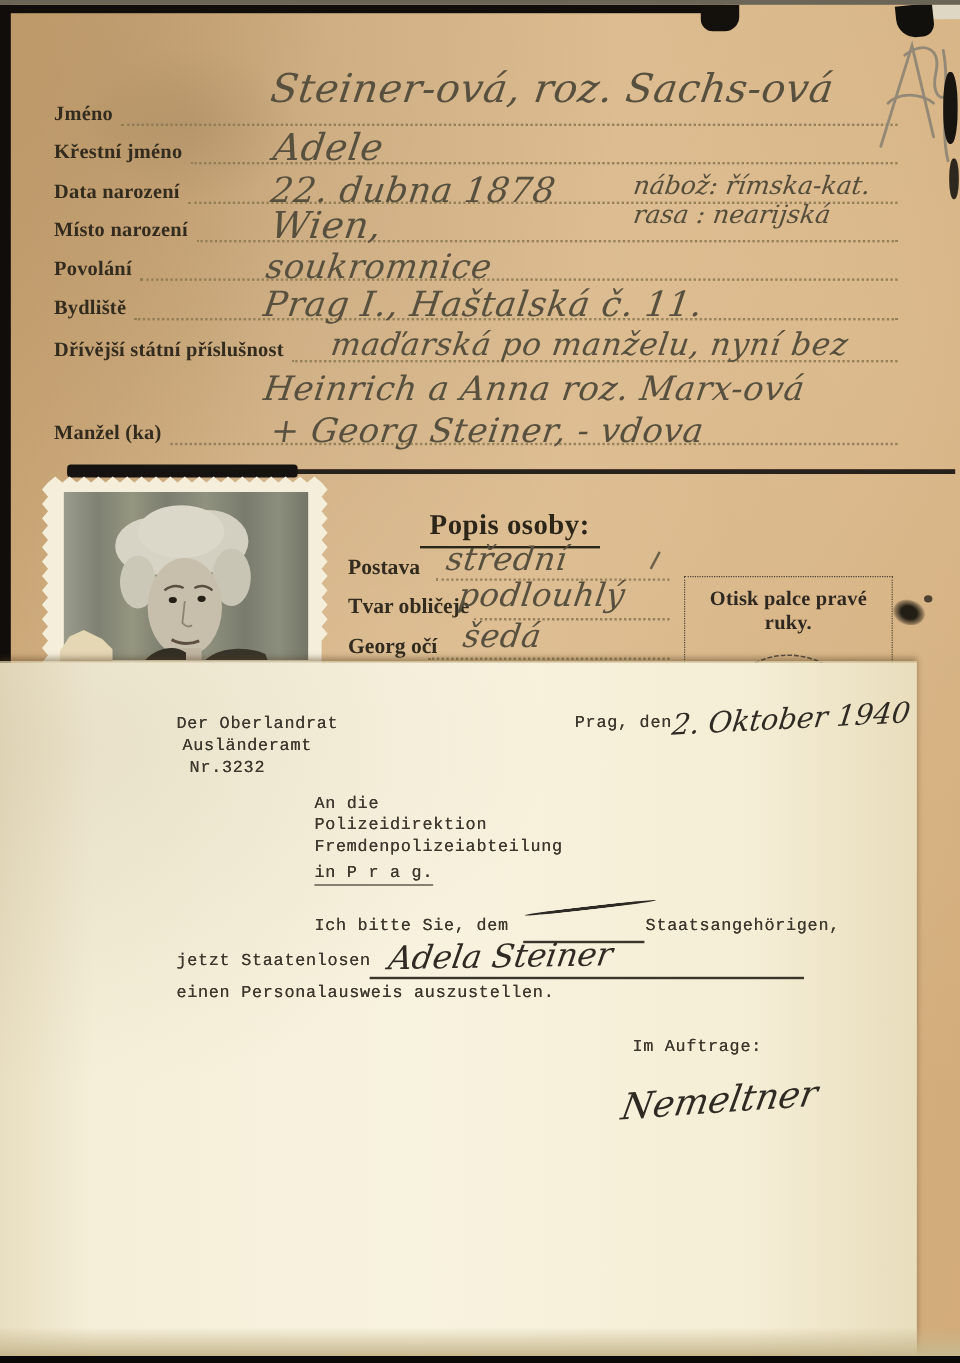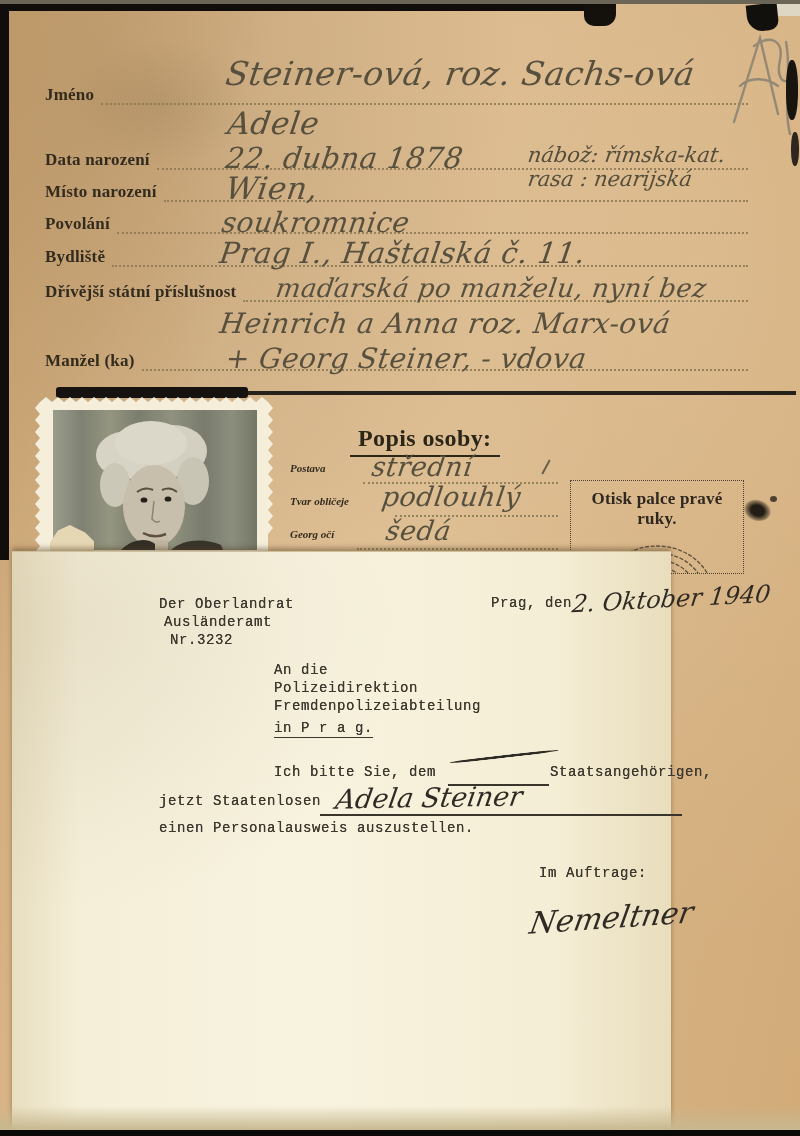--- a/index.html
+++ b/index.html
@@ -22,34 +22,34 @@
   .sm2{position:absolute;left:110px;top:430px;width:120px;height:80px;background:radial-gradient(ellipse,rgba(255,255,255,.10),transparent 70%);}
   .torn-notch{position:absolute;left:50px;top:521px;width:44px;height:27px;background:#e5d6b4;clip-path:polygon(0 65%,18% 20%,45% 0,80% 28%,100% 60%,100% 100%,0 100%);}
   
   .frow{position:absolute;left:45px;right:52px;height:23px;display:flex;align-items:flex-end;}
   .lbl{font-family:"Liberation Serif",serif;font-size:17px;font-weight:600;color:#322b1e;letter-spacing:.2px;line-height:20px;padding-right:7px;white-space:nowrap;}
   .dots{flex:1;border-bottom:2px dotted #8b7952;height:4px;opacity:.85;}
   .hw{position:absolute;font-family:"DejaVu Serif",serif;font-style:italic;color:#57503e;white-space:nowrap;transform:skewX(-8deg);letter-spacing:.5px;}
   .hw-note{position:absolute;font-family:"DejaVu Serif",serif;font-style:italic;color:#544d3b;white-space:nowrap;transform:skewX(-8deg);}
   
   .popis-title{position:absolute;left:350px;top:421px;font-size:24px;font-weight:700;color:#2c2619;letter-spacing:.4px;border-bottom:2.5px solid #2c2619;padding:0 8px 3px 8px;}
-  .dlabel{position:absolute;font-size:11px;font-weight:600;color:#322b1e;white-space:nowrap;font-style:italic;}
+  .dlabel{position:absolute;font-size:18px;font-weight:600;color:#322b1e;white-space:nowrap;}
   .dline{position:absolute;border-bottom:2px dotted #8b7952;height:2px;opacity:.85;}
   .rule{position:absolute;left:56px;top:387px;width:740px;height:3.5px;background:#26211a;}
   .rule-blob{position:absolute;left:56px;top:383px;width:192px;height:11px;background:#151210;border-radius:3px;}
   .slash-mark{position:absolute;left:538px;top:462px;width:16px;border-top:2px solid #6b614a;transform:rotate(-62deg);}
   
   .fpbox{position:absolute;left:570px;top:476px;width:172px;height:92px;border:1.5px dotted #4c4334;overflow:hidden;}
   .fpbox .fplabel{display:block;text-align:center;padding-top:8px;font-size:17px;font-weight:600;color:#2e2820;letter-spacing:.2px;}
   .inkblot{position:absolute;left:744px;top:496px;width:27px;height:21px;background:radial-gradient(ellipse,#221d15 35%,rgba(34,29,21,.45) 60%,transparent 75%);border-radius:50% 40% 55% 45%;transform:rotate(20deg);}
   .inkdot{position:absolute;left:770px;top:492px;width:7px;height:6px;background:#2a241b;border-radius:50%;opacity:.8;}
   
   .photo{position:absolute;left:33px;top:389px;}
   
-  .letter{position:absolute;left:12px;top:547px;width:659px;height:579px;z-index:10;
+  .letter{position:absolute;left:0;top:547px;width:764px;height:579px;z-index:10;
     background:
       radial-gradient(ellipse at 8% 12%, rgba(120,95,55,.10), transparent 40%),
       linear-gradient(90deg,#e8dec0 0%,#f5efd9 10%,#f8f3df 45%,#f5eed6 82%,#e8ddbc 100%);
     box-shadow:0 -3px 5px rgba(80,60,30,.45);border-top:1px solid #cfc09c;}
   .typed{position:absolute;font-family:"Liberation Mono",monospace;font-size:14px;letter-spacing:.6px;color:#3d382e;white-space:pre;text-shadow:0 0 .4px #3d382e;}
   .typed.u{border-bottom:1.6px solid #3d382e;padding-bottom:1px;}
   .hline{position:absolute;border-bottom:2px solid #3a352b;}
   .diag{position:absolute;left:437px;top:203px;width:110px;border-bottom:3px solid #2e2b24;transform:rotate(-6.5deg);border-radius:50%;}
   .lhw{position:absolute;font-family:"DejaVu Serif",serif;font-style:italic;color:#2f2b24;white-space:nowrap;transform:skewX(-10deg);}
   .bottom-shadow{position:absolute;left:0;top:1102px;width:800px;height:24px;z-index:11;background:linear-gradient(rgba(0,0,0,0),#c7b88f);}
@@ -59,20 +59,24 @@
 </head>
 <body>
 
 <div class="stage">
 
   <div class="sm1"></div>
   <div class="sm2"></div>
 
   <div class="frow" style="top:78px">
       <span class="lbl">Jméno</span>
+      <span class="dots"></span>
+    </div>
+  <div class="frow" style="top:110px">
+      <span class="lbl">Křestní jméno</span>
       <span class="dots"></span>
     </div>
   <div class="frow" style="top:143px">
       <span class="lbl">Data narození</span>
       <span class="dots"></span>
     </div>
   <div class="frow" style="top:207px">
       <span class="lbl">Povolání</span>
       <span class="dots"></span>
     </div>

